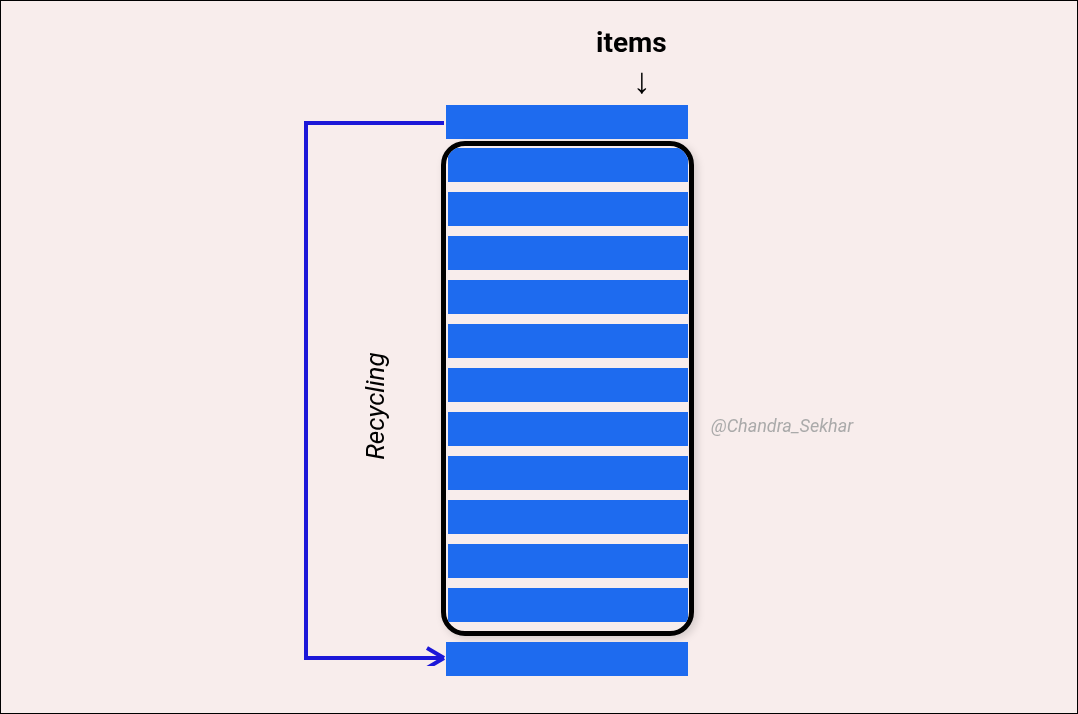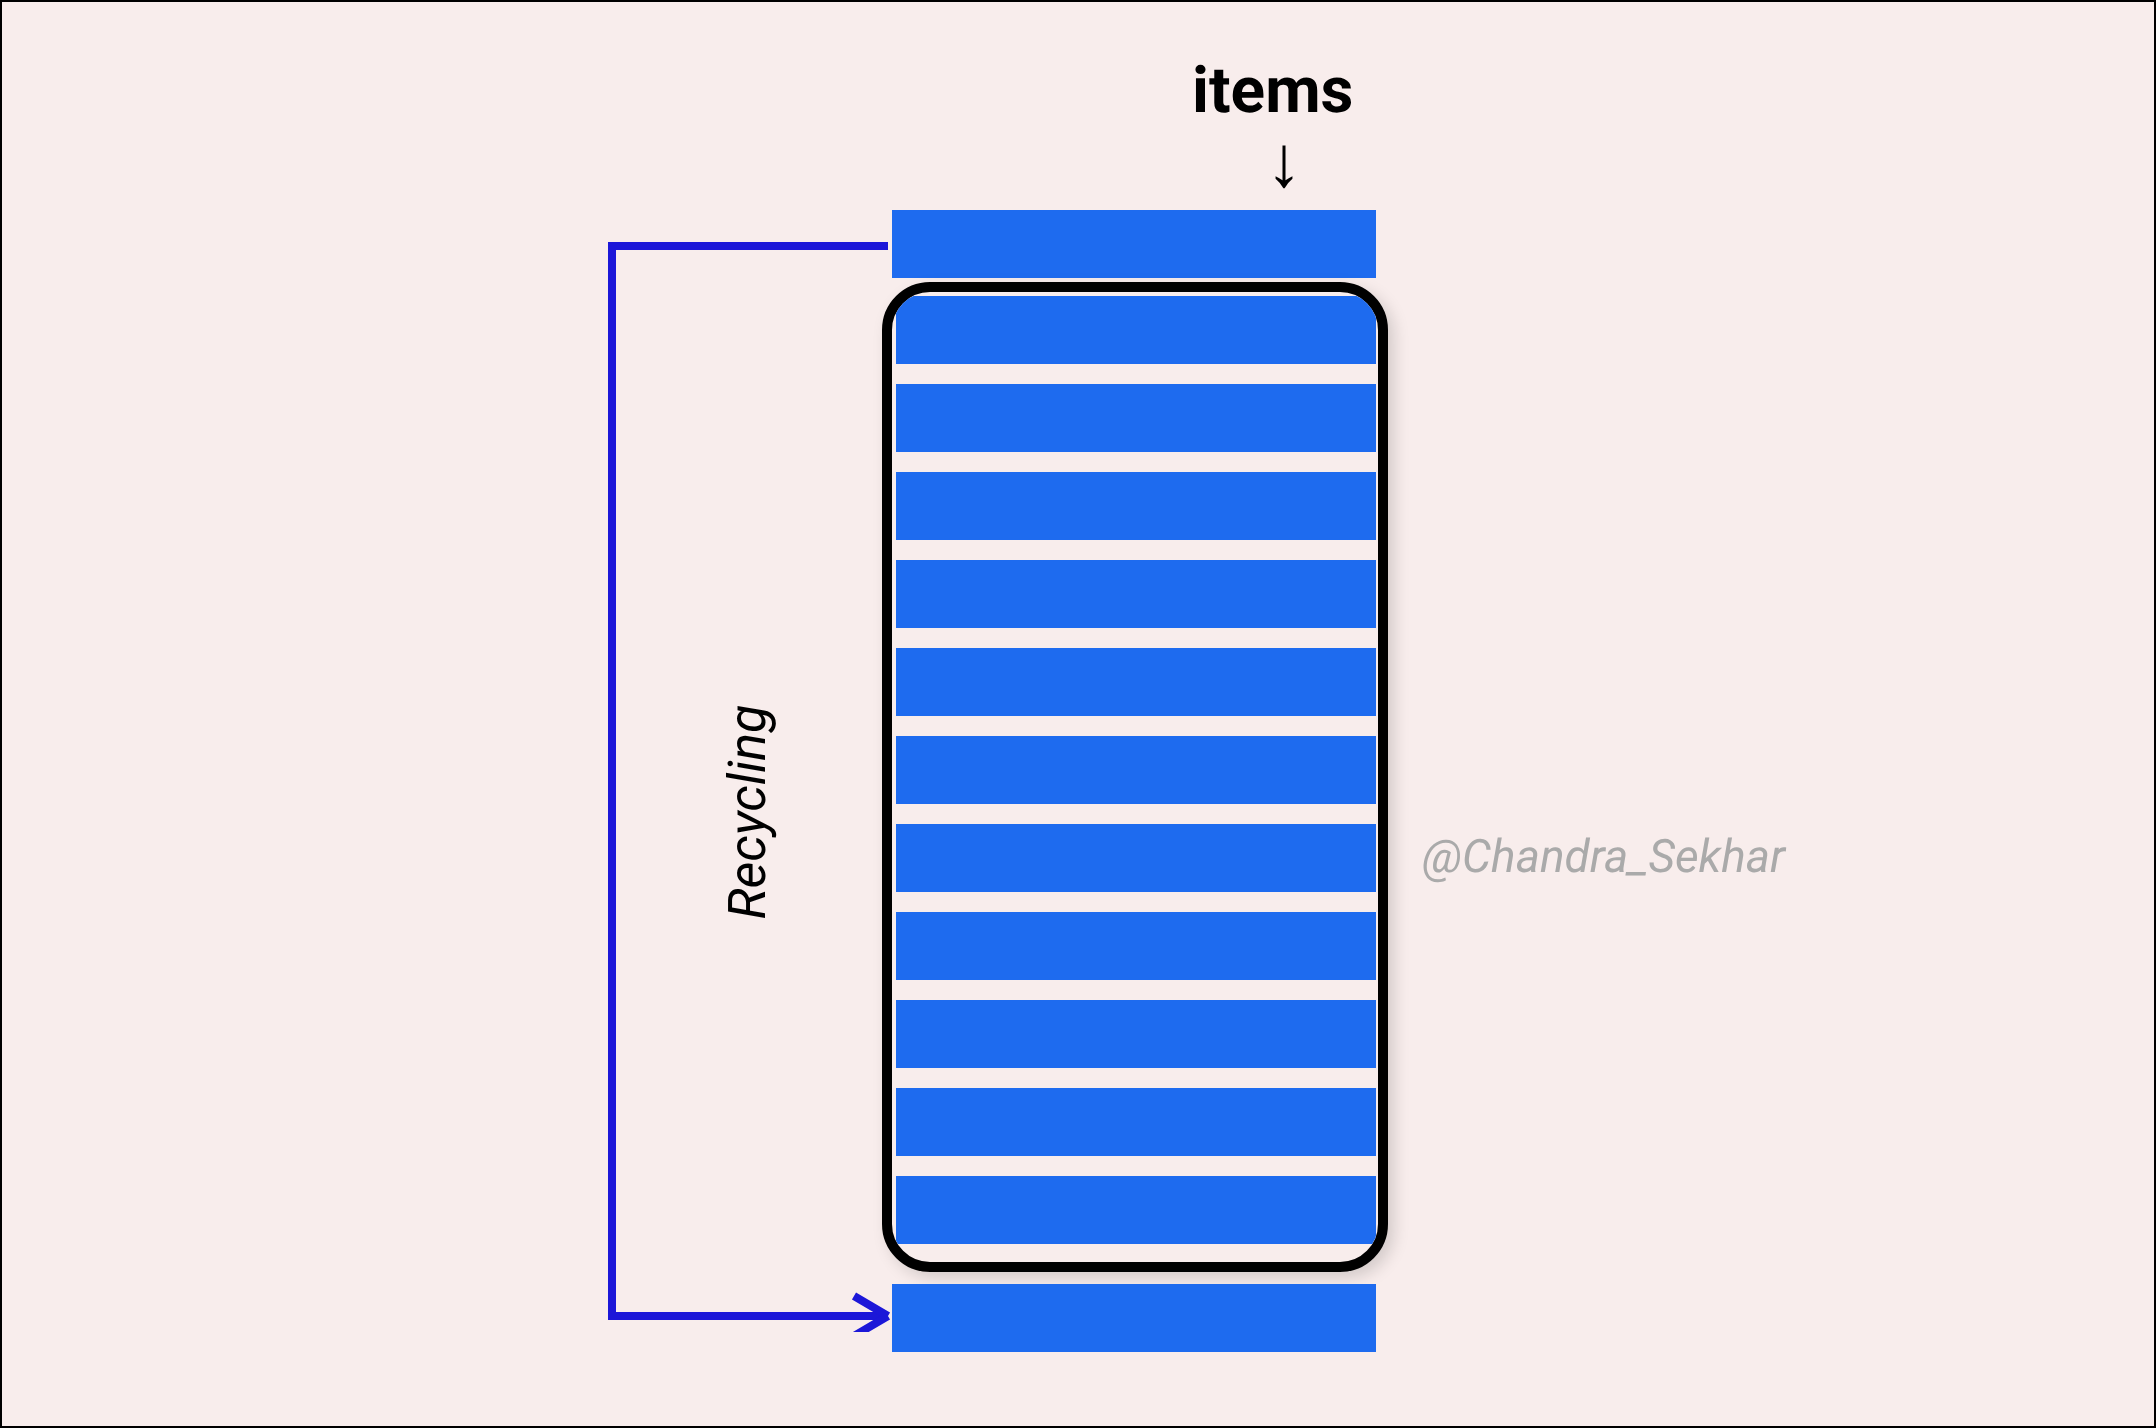--- a/index.html
+++ b/index.html
@@ -8,21 +8,21 @@
       height: 714px;
       background: #f8edec;
       position: relative;
       font-family: -apple-system, BlinkMacSystemFont, "Segoe UI", Roboto, sans-serif;
       border: 1px solid #000;
     }
     .title-label {
       position: absolute;
       left: 595px;
       top: 25px;
-      font-size: 32px;
+      font-size: 28px;
       font-weight: 700;
       color: #000;
     }
     .title-arrow {
       position: absolute;
       left: 632px;
       top: 62px;
       font-size: 36px;
       font-weight: 400;
       color: #000;
@@ -64,21 +64,21 @@
       color: #000;
     }
     .recycle-arrow {
       position: absolute;
       pointer-events: none;
     }
     .attribution {
       position: absolute;
       left: 710px;
       top: 414px;
-      font-size: 23px;
+      font-size: 18px;
       color: #aaa;
       font-style: italic;
     }
   </style>
 </head>
 <body>
 
 <div class="title-label">items</div>
 <div class="title-arrow">↓</div>
 

